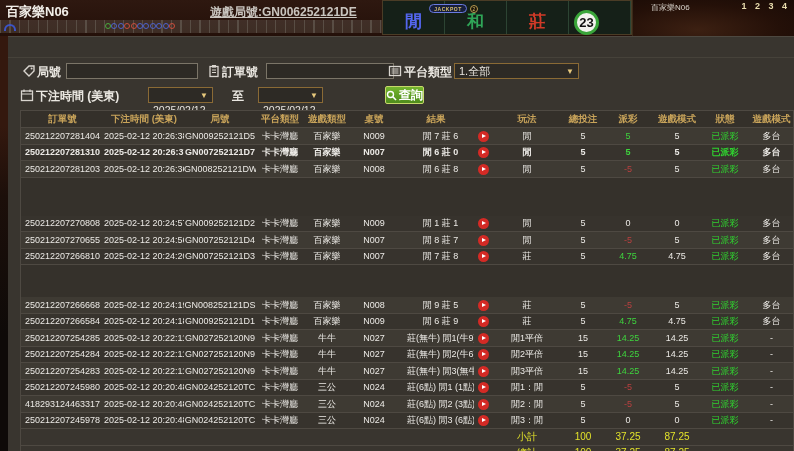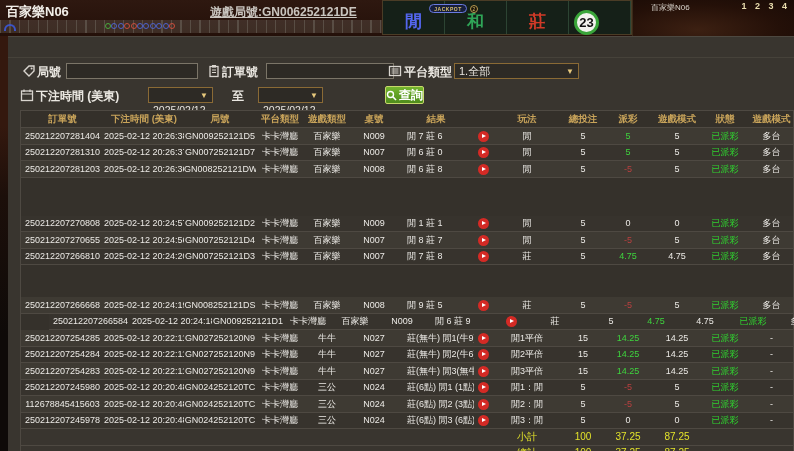--- a/index.html
+++ b/index.html
@@ -66,21 +66,21 @@
   
   #rtable{position:absolute;left:12px;top:73px;width:774px;background:#35312b;
     border:1px solid #4e4942;border-bottom:none;}
   .trow{display:grid;align-items:center;border-bottom:1px solid #4e4942;height:16.5px;}
   .trow.head{height:17px;background:#34302a;}
   .trow.odd{background:#3e3a33;}
   .trow.even{background:#37332d;}
   .trow.totals{background:#39352f;height:16.5px;}
   .cell{font-size:9px;color:#eceae6;text-align:center;overflow:hidden;white-space:nowrap;line-height:16px;}
   .cell.hd{font-size:9.5px;font-weight:bold;color:#c9a45a;}
-  .cell.al{text-align:left;padding-left:9px;}
+  .cell.al{text-align:center;padding-left:9px;}
   .cell.pos{color:#3ed43e;}
   .cell.neg{color:#b94040;}
   .cell.zero{color:#eceae6;}
   .cell.paid{color:#2fd42f;}
   .cell.tot{color:#e2e22a;font-weight:normal;font-size:10px;}
   .playicon{display:inline-block;width:11px;height:11px;border-radius:50%;background:#d42a25;
     position:relative;vertical-align:middle;cursor:pointer;}
   .playicon::after{content:"";position:absolute;left:4px;top:3px;border-left:4px solid #fff;
     border-top:2.5px solid transparent;border-bottom:2.5px solid transparent;}
   svg{display:block;}
@@ -216,21 +216,21 @@
           <div class="cell">N009</div>
           <div class="cell al">閒 7 莊 6</div>
           <div class="cell"><span class="playicon"></span></div>
           <div class="cell">閒</div>
           <div class="cell">5</div>
           <div class="cell pos">5</div>
           <div class="cell">5</div>
           <div class="cell paid">已派彩</div>
           <div class="cell">多台</div>
         </div>
-        <div class="trow even" style="grid-template-columns: 83px 80px 72px 48px 46px 48px 76px 18px 70px 42px 48px 50px 46px 47px;">
+        <div class="trow even" style="grid-template-columns: 83px 80px 72px 48px 46px 48px 76px 18px 70px 42px 48px 50px 46px 47px; font-weight: bold;">
           <div class="cell">250212207281310</div>
           <div class="cell">2025-02-12 20:26:37</div>
           <div class="cell">GN007252121D7</div>
           <div class="cell">卡卡灣廳</div>
           <div class="cell">百家樂</div>
           <div class="cell">N007</div>
           <div class="cell al">閒 6 莊 0</div>
           <div class="cell"><span class="playicon"></span></div>
           <div class="cell">閒</div>
           <div class="cell">5</div>
@@ -312,21 +312,21 @@
           <div class="cell">N008</div>
           <div class="cell al">閒 9 莊 5</div>
           <div class="cell"><span class="playicon"></span></div>
           <div class="cell">莊</div>
           <div class="cell">5</div>
           <div class="cell neg">-5</div>
           <div class="cell">5</div>
           <div class="cell paid">已派彩</div>
           <div class="cell">多台</div>
         </div>
-        <div class="trow even" style="grid-template-columns: 83px 80px 72px 48px 46px 48px 76px 18px 70px 42px 48px 50px 46px 47px; margin-left: 28px;">
+        <div class="trow even" style="grid-template-columns: 83px 80px 72px 48px 46px 48px 76px 18px 70px 42px 48px 50px 46px 47px;">
           <div class="cell">250212207266584</div>
           <div class="cell">2025-02-12 20:24:18</div>
           <div class="cell">GN009252121D1</div>
           <div class="cell">卡卡灣廳</div>
           <div class="cell">百家樂</div>
           <div class="cell">N009</div>
           <div class="cell al">閒 6 莊 9</div>
           <div class="cell"><span class="playicon"></span></div>
           <div class="cell">莊</div>
           <div class="cell">5</div>
@@ -393,21 +393,21 @@
           <div class="cell al">莊(6點) 閒1 (1點)</div>
           <div class="cell"><span class="playicon"></span></div>
           <div class="cell">閒1：閒</div>
           <div class="cell">5</div>
           <div class="cell neg">-5</div>
           <div class="cell">5</div>
           <div class="cell paid">已派彩</div>
           <div class="cell">-</div>
         </div>
         <div class="trow odd" style="grid-template-columns: 83px 80px 72px 48px 46px 48px 76px 18px 70px 42px 48px 50px 46px 47px;">
-          <div class="cell">112678845415603</div>
+          <div class="cell">418293124463317</div>
           <div class="cell">2025-02-12 20:20:48</div>
           <div class="cell">GN024252120TC</div>
           <div class="cell">卡卡灣廳</div>
           <div class="cell">三公</div>
           <div class="cell">N024</div>
           <div class="cell al">莊(6點) 閒2 (3點)</div>
           <div class="cell"><span class="playicon"></span></div>
           <div class="cell">閒2：閒</div>
           <div class="cell">5</div>
           <div class="cell neg">-5</div>

